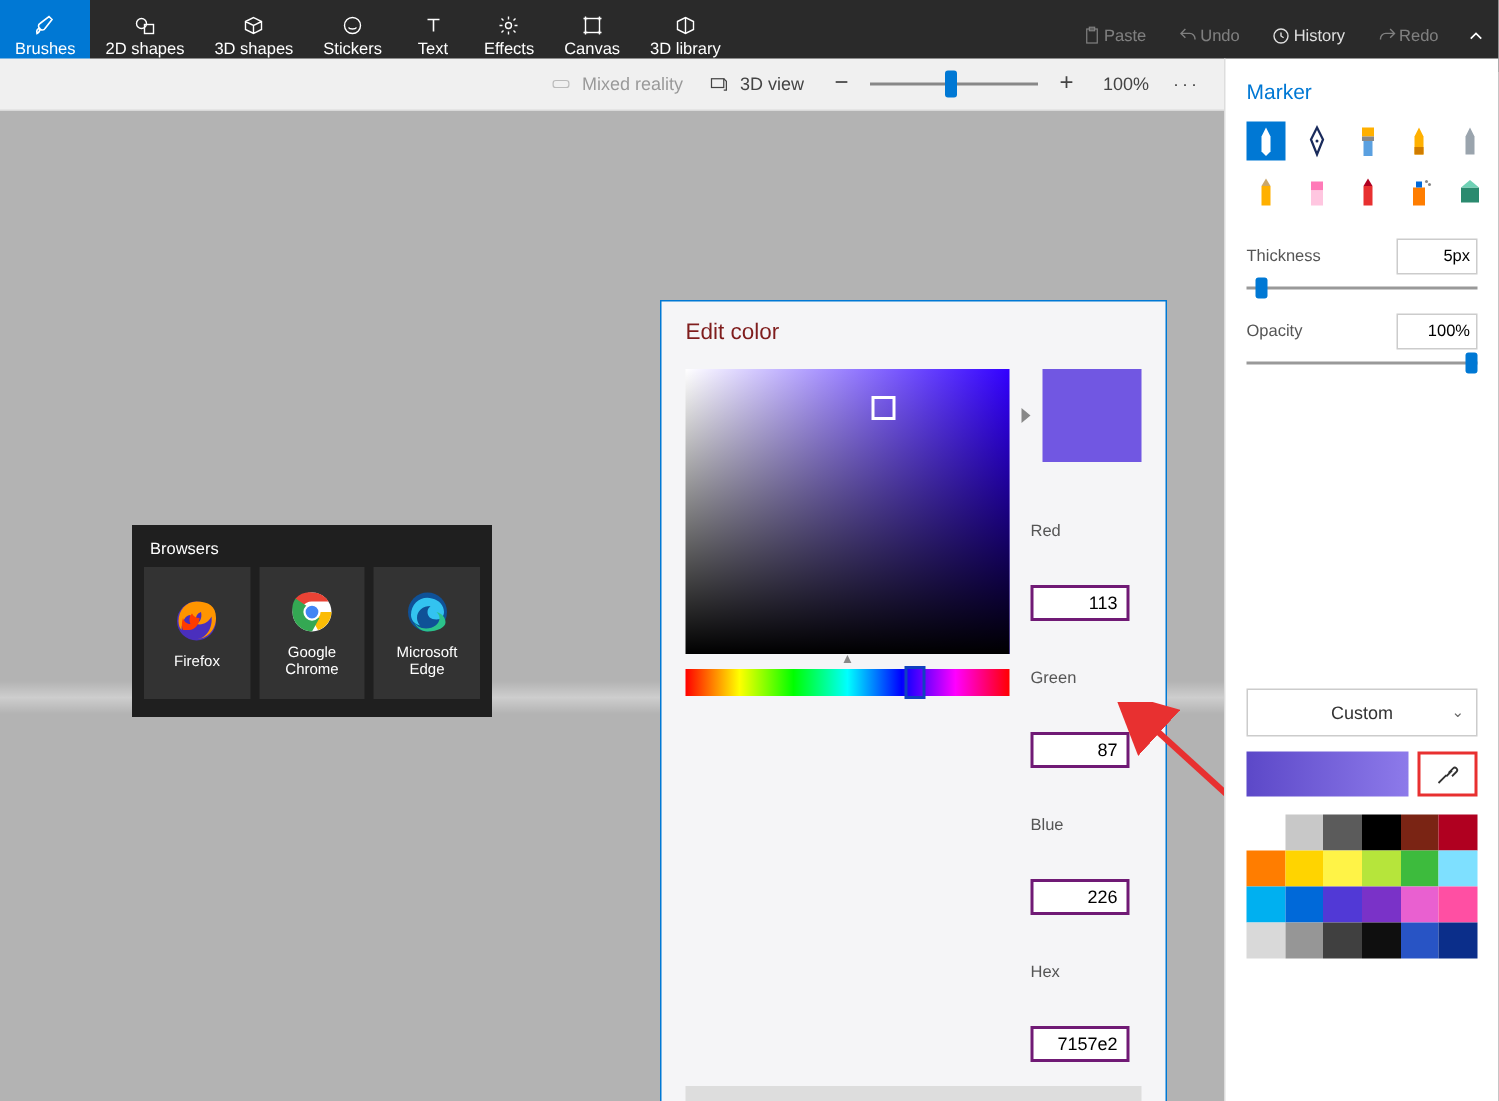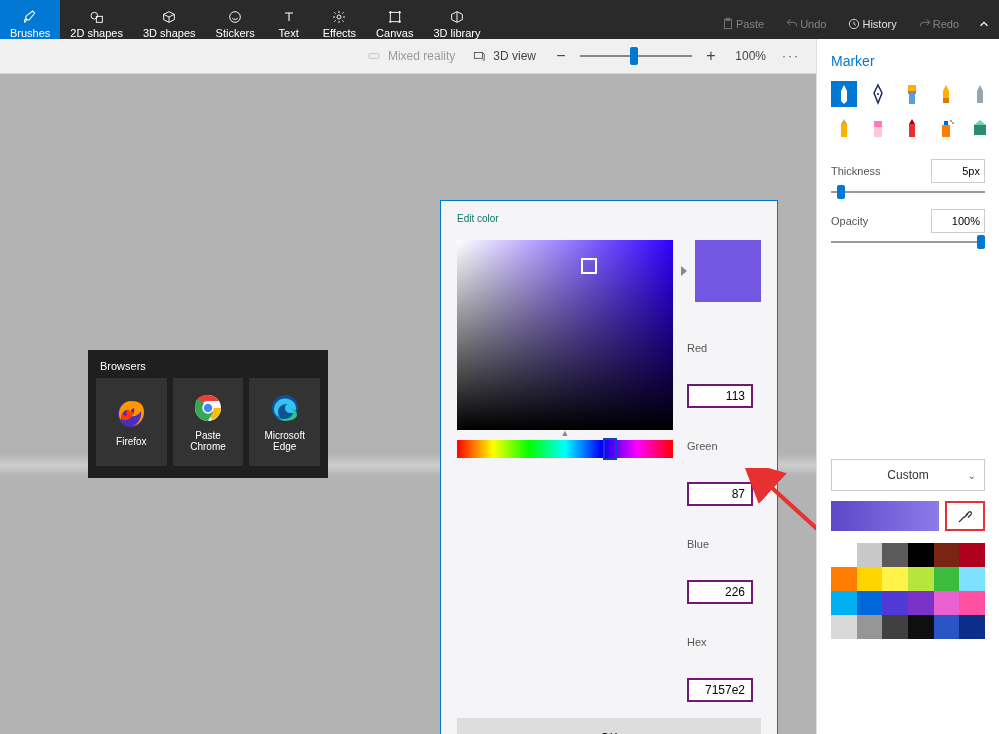--- a/index.html
+++ b/index.html
@@ -31,21 +31,21 @@
 .canvas-area::before { content:""; position:absolute; left:0; right:0; top:380px; height:22px; background: linear-gradient(to bottom, rgba(255,255,255,0) 0%, rgba(255,255,255,0.35) 50%, rgba(255,255,255,0) 100%); }
 
 
 .browsers { position: absolute; left: 88px; top: 350px; width: 240px; background: #1f1f1f; padding: 8px 8px 12px; color:#fff; font-size:11px; }
 .browsers .title { padding: 2px 4px 6px; }
 .browsers .row { display:flex; gap:6px; }
 .browsers .app { flex:1; background:#333; height:88px; display:flex; flex-direction:column; align-items:center; justify-content:center; gap:6px; font-size:10px; text-align:center; padding:4px; }
 
 
 .dialog { position: absolute; left: 440px; top: 200px; width: 338px; background: #f5f5f7; border: 1px solid #0078d4; padding: 12px 16px 14px; font-size: 12px; color: #424269; }
-.dialog .dlg-title { font-size: 10px; margin-bottom: 16px; color:#0f766e; }
+.dialog .dlg-title { font-size: 15px; margin-bottom: 16px; color:#7f1d1d; }
 .dialog .body { display:flex; gap:14px; }
 .satval { width: 216px; height: 190px; position: relative; background: linear-gradient(to bottom, rgba(0,0,0,0) 0%, #000 100%), linear-gradient(to right, #fff 0%, #3200ff 100%); }
 .satval .cursor { position:absolute; left:124px; top:18px; width:16px; height:16px; border:2px solid #fff; }
 .rightcol { flex:1; display:flex; flex-direction:column; font-size:11px;gap:28px; }
 .rightcol .preview { width:66px; height:62px; background:#7157e2; margin-bottom:8px; margin-left:auto; position:relative; }
 .rightcol .arrow-triangle { position:absolute; left:-14px; top:26px; width:0;height:0; border-top:5px solid transparent; border-bottom:5px solid transparent; border-left:6px solid #888; }
 .rightcol label { display:block; margin-top:4px; color:#555; font-size:11px; }
 .rightcol input { width:66px; height:24px; border:2px solid #701a75; text-align:right; padding:0 6px; font-size:12px; margin-top:2px; background:#fff; }
 .hue { width:216px; height:18px; background: linear-gradient(to right,#f00,#ff0,#0f0,#0ff,#00f,#f0f,#f00); position:relative; }
 .hue .cursor { position:absolute; left:146px; top:-2px; width:14px; height:22px; border:2px solid #1040c0; background:transparent; }
@@ -207,21 +207,21 @@
     </div>
     <div class="app">
       <svg width="32" height="32" viewBox="0 0 32 32">
           <circle cx="16" cy="16" r="13" fill="#fff"></circle>
           <path d="M16 3a13 13 0 0111 6H16a7 7 0 00-6 3L5 7a13 13 0 0111-4z" fill="#ea4335"></path>
           <path d="M29 16a13 13 0 01-9 12l-5-9a7 7 0 006-3h8z" fill="#fbbc05"></path>
           <path d="M3 16a13 13 0 0013 13l5-9a7 7 0 01-7-7L5 7a13 13 0 00-2 9z" fill="#34a853"></path>
           <circle cx="16" cy="16" r="5" fill="#4285f4"></circle>
           <circle cx="16" cy="16" r="5" fill="none" stroke="#fff" stroke-width="1.5"></circle>
         </svg>
-      <span>Paste Chrome</span>
+      <span>Google Chrome</span>
     </div>
     <div class="app">
       <svg width="32" height="32" viewBox="0 0 32 32">
           <circle cx="16" cy="16" r="13" fill="#0f5197"></circle>
           <path d="M5 18c0-8 7-13 14-11 5 1 8 5 8 9 0 3-2 5-5 5-4 0-6-2-6-5 0-2 1-3 2-4-5 0-9 3-9 8 0 2 1 4 2 5-4-1-6-4-6-7z" fill="#33c3f0"></path>
           <path d="M16 29c-4 0-8-3-9-7 1 3 4 5 8 5 5 0 9-3 9-7 0-2-1-3-2-4 4 1 6 4 6 7 0 3-5 6-12 6z" fill="#2bc28b"></path>
         </svg>
       <span>Microsoft Edge</span>
     </div>
   </div>

